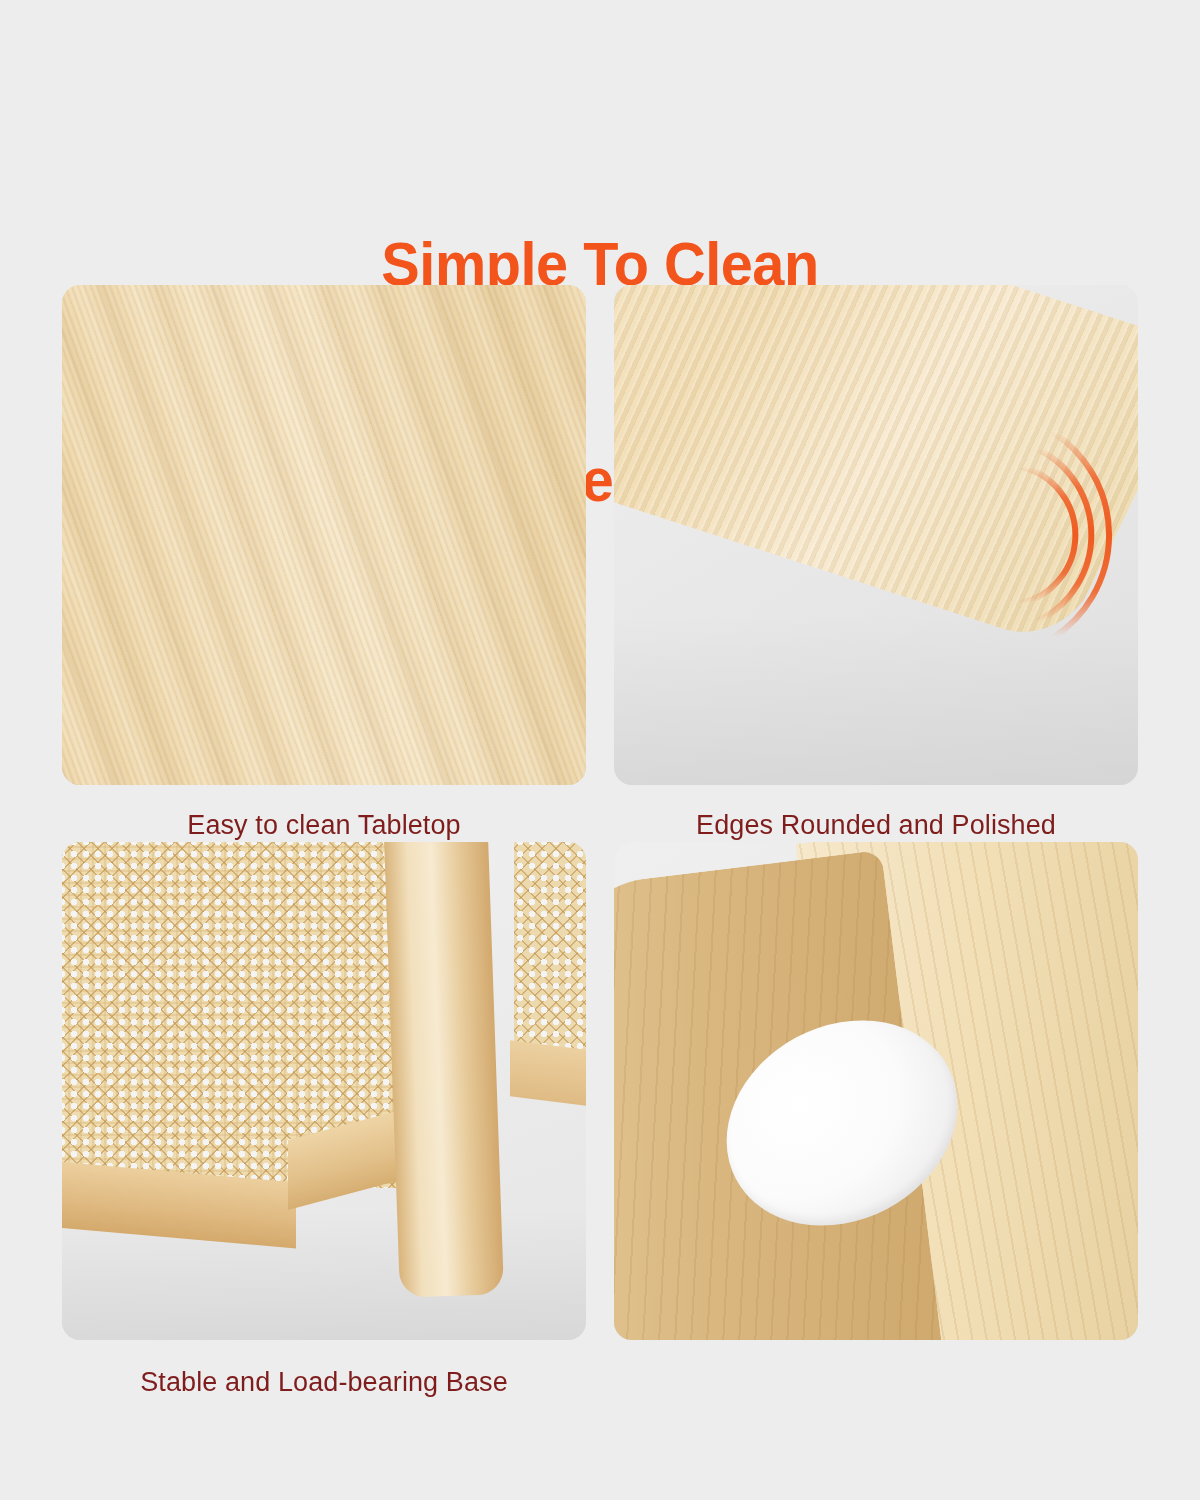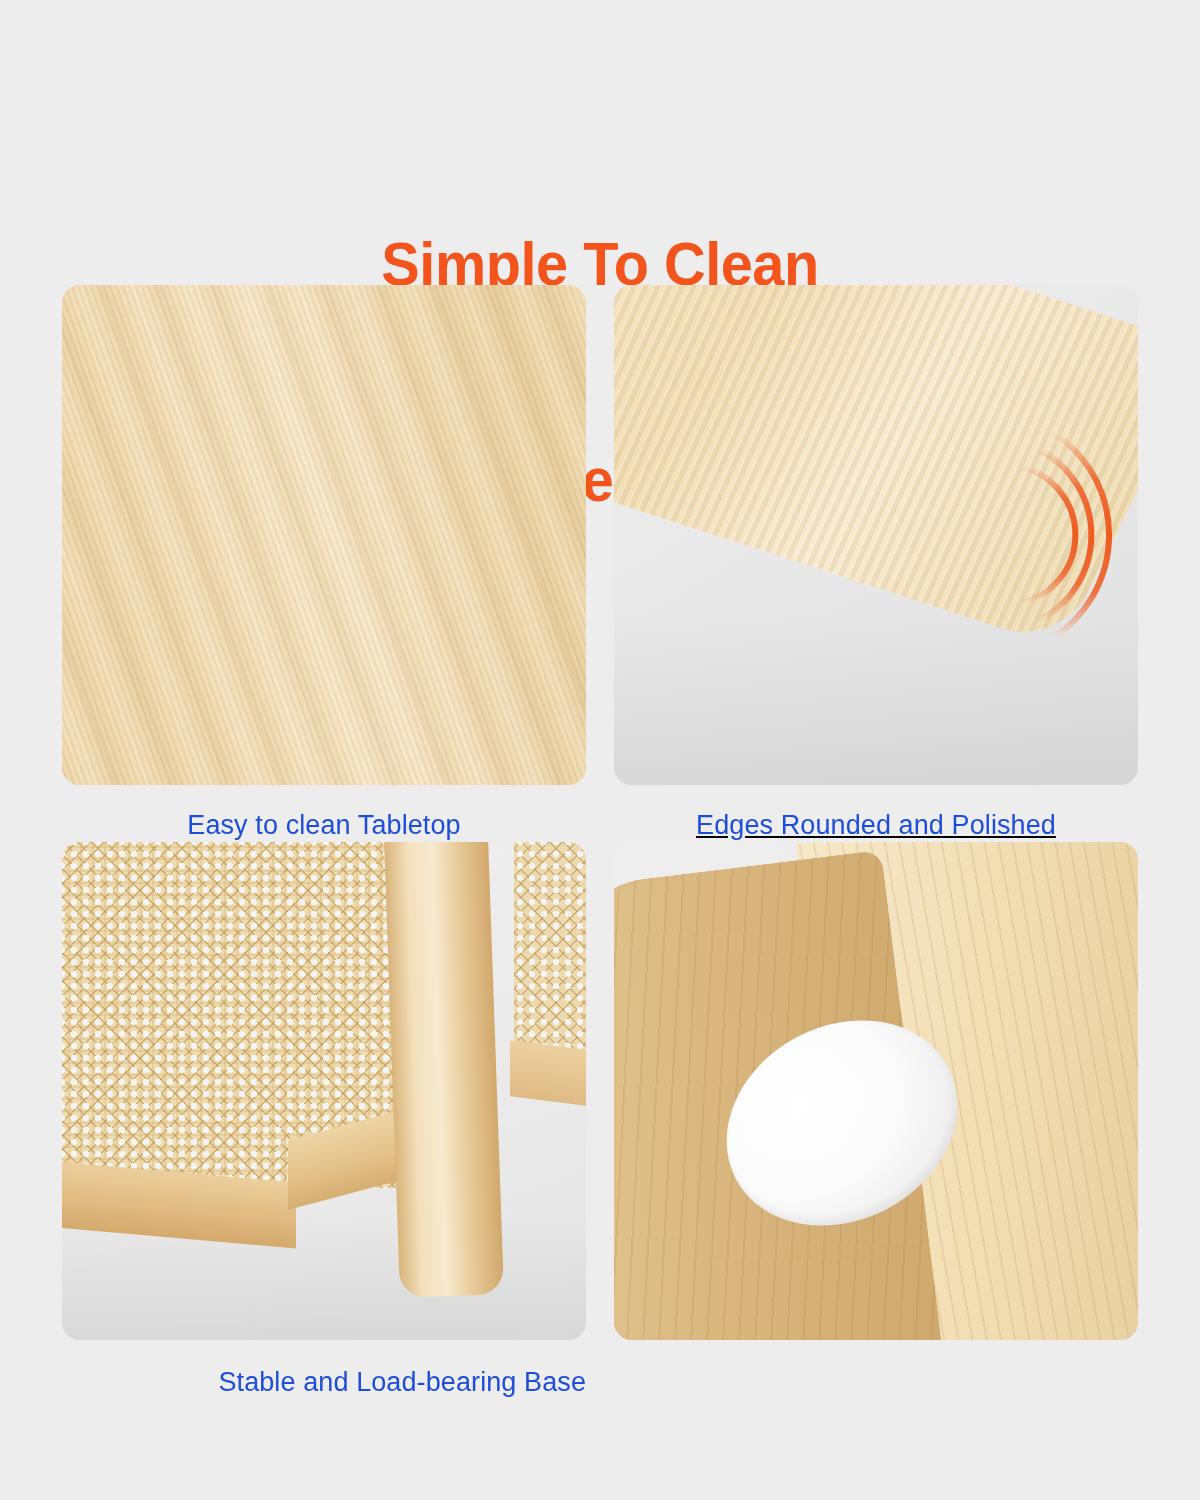--- a/index.html
+++ b/index.html
@@ -41,43 +41,43 @@
     top: 285px;
     left: 62px;
     width: 1076px;
     display: grid;
     grid-template-columns: 524px 524px;
     grid-template-rows: auto auto;
     column-gap: 28px;
     row-gap: 0px;
   }
   .cell { width: 524px; }
-  .cell-tr { margin-left: 0; text-decoration: underline; }
+  .cell-tr { margin-left: 0; }
 
   .photo {
     width: 524px;
     height: 500px;
     border-radius: 18px;
     background: #e3e3e3;
     position: relative;
     overflow: hidden;
   }
   .caption {
     width: 524px;
     text-align: center;
-    color: #1d4ed8;
+    color: #7f1d1d;
     font-size: 27px;
     line-height: 34px;
     font-family: "Liberation Sans", sans-serif;
     font-weight: normal;
     margin-top: 23px;
     letter-spacing: 0.1px;
   }
   .row2 .photo { height: 498px; }
-  .row2 .caption { margin-top: 25px; text-align: right; }
+  .row2 .caption { margin-top: 25px; }
 
   
   .p1-bg {
     position: absolute;
     inset: 0;
     background:
       linear-gradient(160deg, #f0f0f0 0%, #e8e8e8 100%);
   }
   
   .p1-slab {

